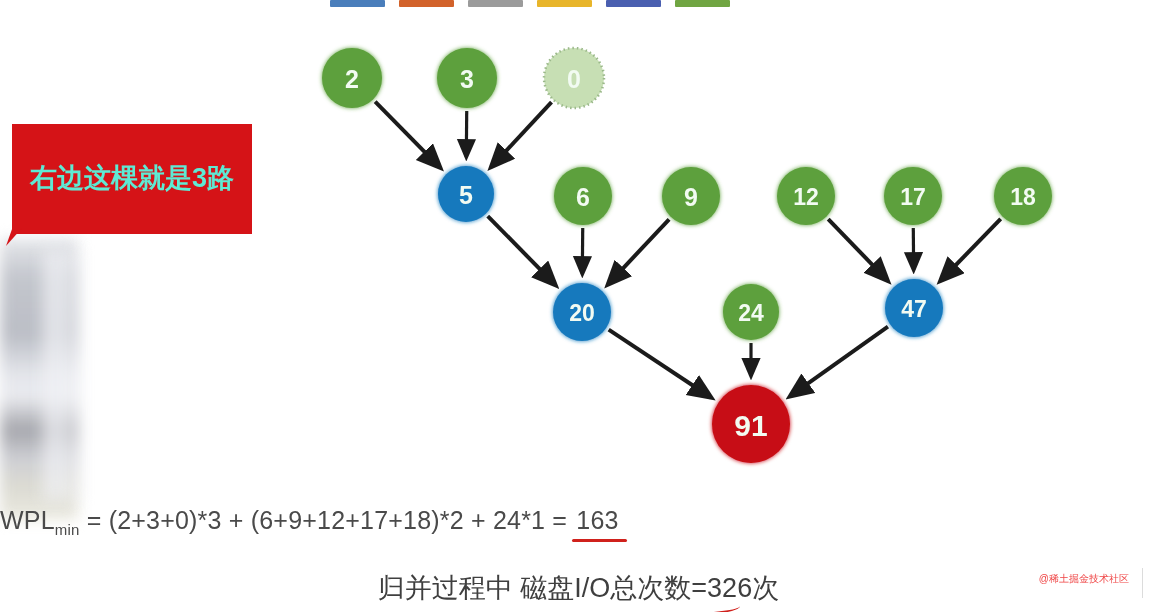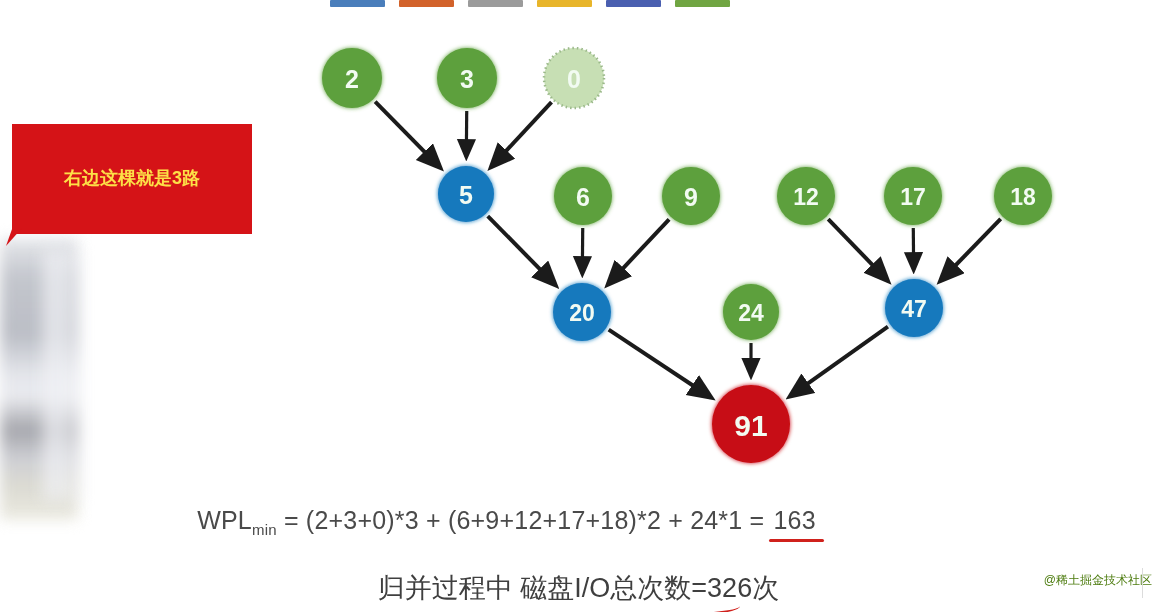--- a/index.html
+++ b/index.html
@@ -72,22 +72,22 @@
     width: 240px;
     height: 110px;
     background: #d51317;
     box-sizing: border-box;
     display: flex;
     flex-direction: column;
     align-items: center;
     justify-content: center;
   }
   #callout .callout-line {
-    color: #fde047;
-    font-size: 18px;
+    color: #5eead4;
+    font-size: 27px;
     font-weight: bold;
     line-height: 1.32;
     letter-spacing: 0px;
     white-space: nowrap;
   }
   #callout-tail {
     position: absolute;
     left: 6px;
     top: 228px;
     width: 16px;
@@ -111,21 +111,21 @@
     text-anchor: middle;
     dominant-baseline: central;
   }
 
   
   #formula {
     position: absolute;
     left: 0px;
     top: 506px;
     width: 1015px;
-    text-align: center;
+    text-align: left;
     color: #4a4a4a;
     font-size: 25px;
     letter-spacing: 0.2px;
     white-space: nowrap;
   }
   #formula .sub {
     font-size: 15px;
     vertical-align: sub;
   }
   #formula .result {
@@ -162,24 +162,24 @@
     width: 104px;
     height: 12px;
     border-bottom: 3px solid #d0211c;
     border-radius: 0 0 60% 40%;
     transform: rotate(-2deg);
   }
 
   
   #watermark {
     position: absolute;
-    right: 5px;
+    right: 28px;
     top: 572px;
-    color: #4d7c0f;
-    font-size: 12px;
+    color: #ef4444;
+    font-size: 10px;
     white-space: nowrap;
   }
   #watermark-corner {
     position: absolute;
     right: 4px;
     top: 568px;
     width: 10px;
     height: 30px;
     border-left: 1px solid #dcdcdc;
   }

